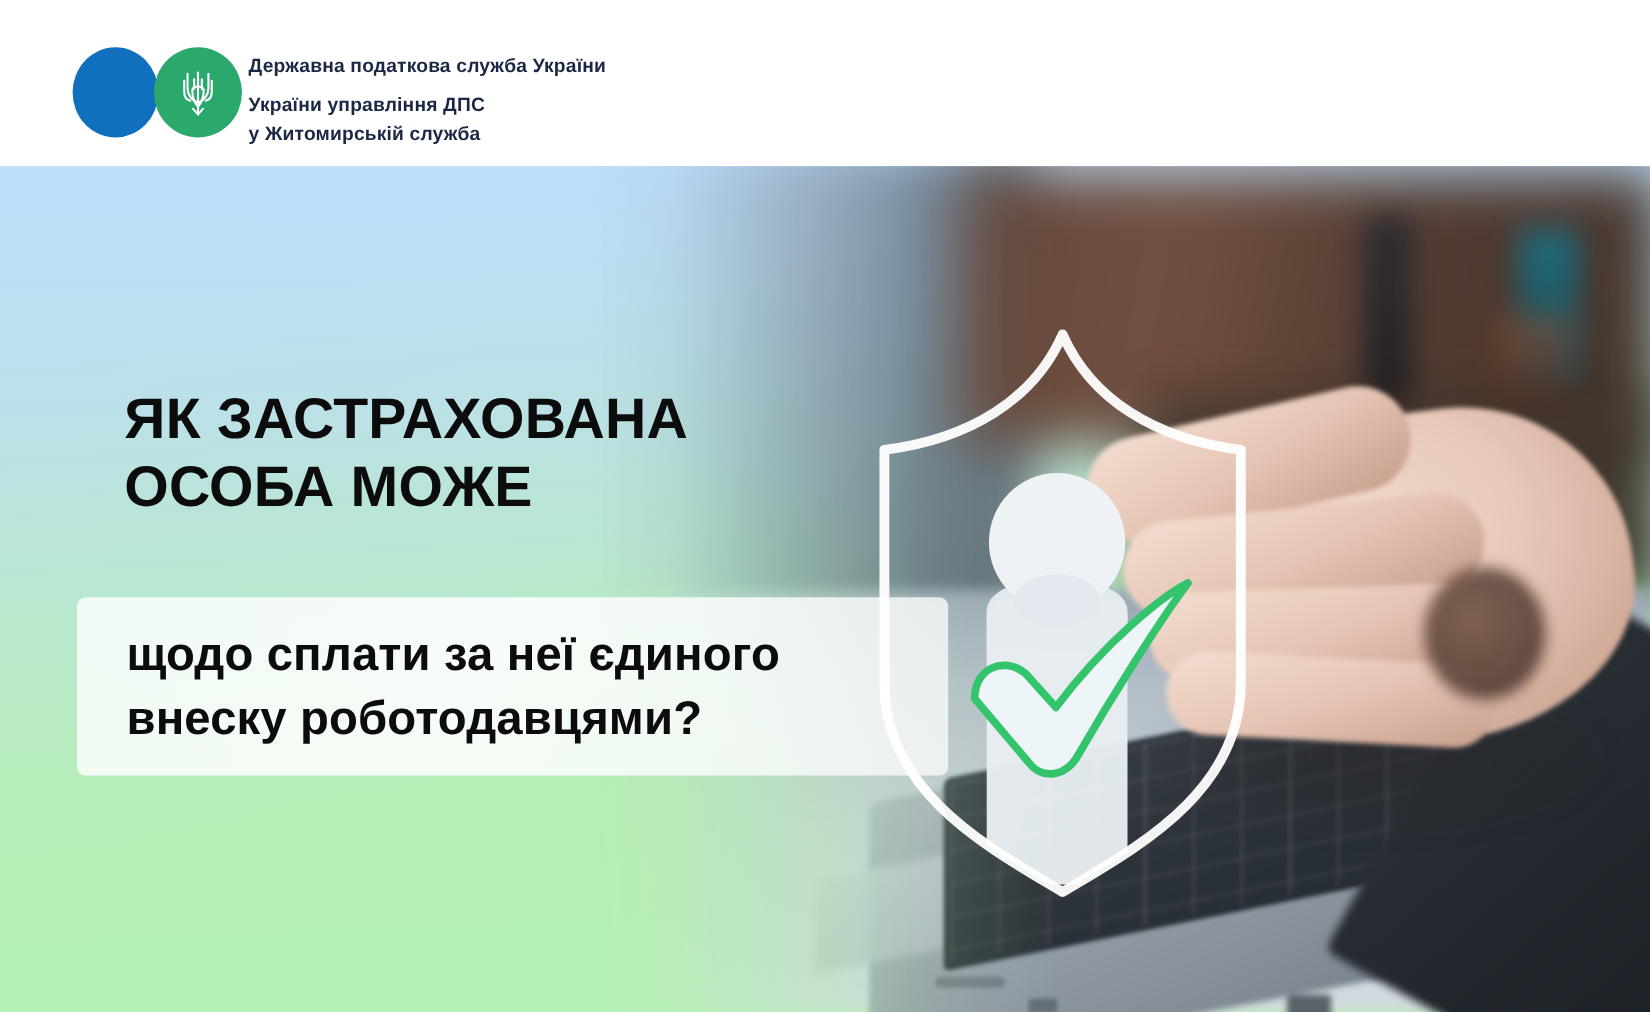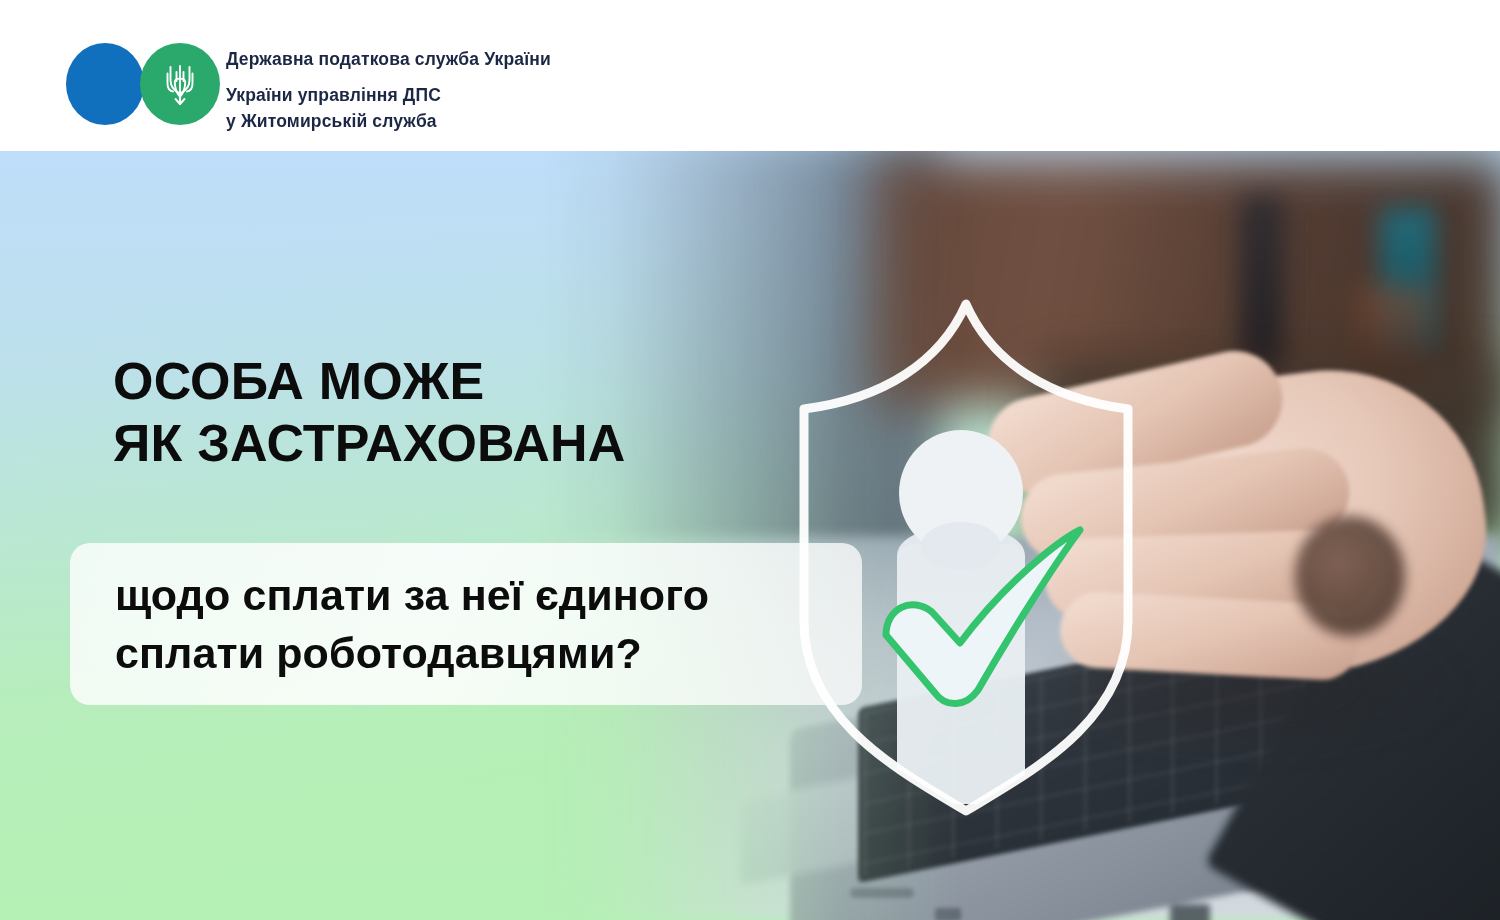--- a/index.html
+++ b/index.html
@@ -291,21 +291,21 @@
     letter-spacing: 0.2px;
     text-transform: uppercase;
     white-space: nowrap;
   }
 
   .subtitle-card {
     position: absolute;
     left: 70px; top: 407px;
     width: 792px; height: 162px;
     background: linear-gradient(115deg, rgba(255,255,255,0.80) 0%, rgba(255,255,255,0.88) 45%, rgba(255,255,255,0.72) 100%);
-    border-radius: 20px;
+    border-radius: 8px;
     z-index: 40;
     display: flex;
     flex-direction: column;
     justify-content: center;
     padding-left: 45px;
   }
   .subtitle-line {
     color: #0c0c0c;
     font-weight: bold;
     font-size: 43px;
@@ -374,27 +374,27 @@
 
         <g>
           <path d="M106 344 C106 317 132 305 152 321 L180 352 C225 292 278 250 300 239 C274 274 232 340 198 399 C186 416 166 417 155 402 Z" fill="#eef5f8" stroke="#34c46d" stroke-width="7" stroke-linejoin="round"></path>
         </g>
 
         <path d="M186 13 C160 72 102 108 24 118 L24 330 C24 430 120 480 186 520 C252 480 348 430 348 330 L348 118 C270 108 212 72 186 13 Z" fill="none" stroke="#ffffff" stroke-width="9" stroke-linejoin="round" opacity="0.95"></path>
       </svg>
     </div>
 
     <div class="headline">
+      <div>ЯК ЗАСТРАХОВАНА</div>
       <div>ОСОБА МОЖЕ</div>
-      <div>ЯК ЗАСТРАХОВАНА</div>
     </div>
 
     <div class="subtitle-card">
       <div class="subtitle-line">щодо сплати за неї єдиного</div>
-      <div class="subtitle-line">сплати роботодавцями?</div>
+      <div class="subtitle-line">внеску роботодавцями?</div>
     </div>
 
   </div>
 
   <div class="header">
     <div class="logo-mark">
       <div class="logo-circle-blue"></div>
       <div class="logo-circle-green">
         <svg width="36" height="48" viewBox="0 0 36 48">
           <g fill="none" stroke="#ffffff" stroke-width="1.9" stroke-linejoin="round" stroke-linecap="round">

